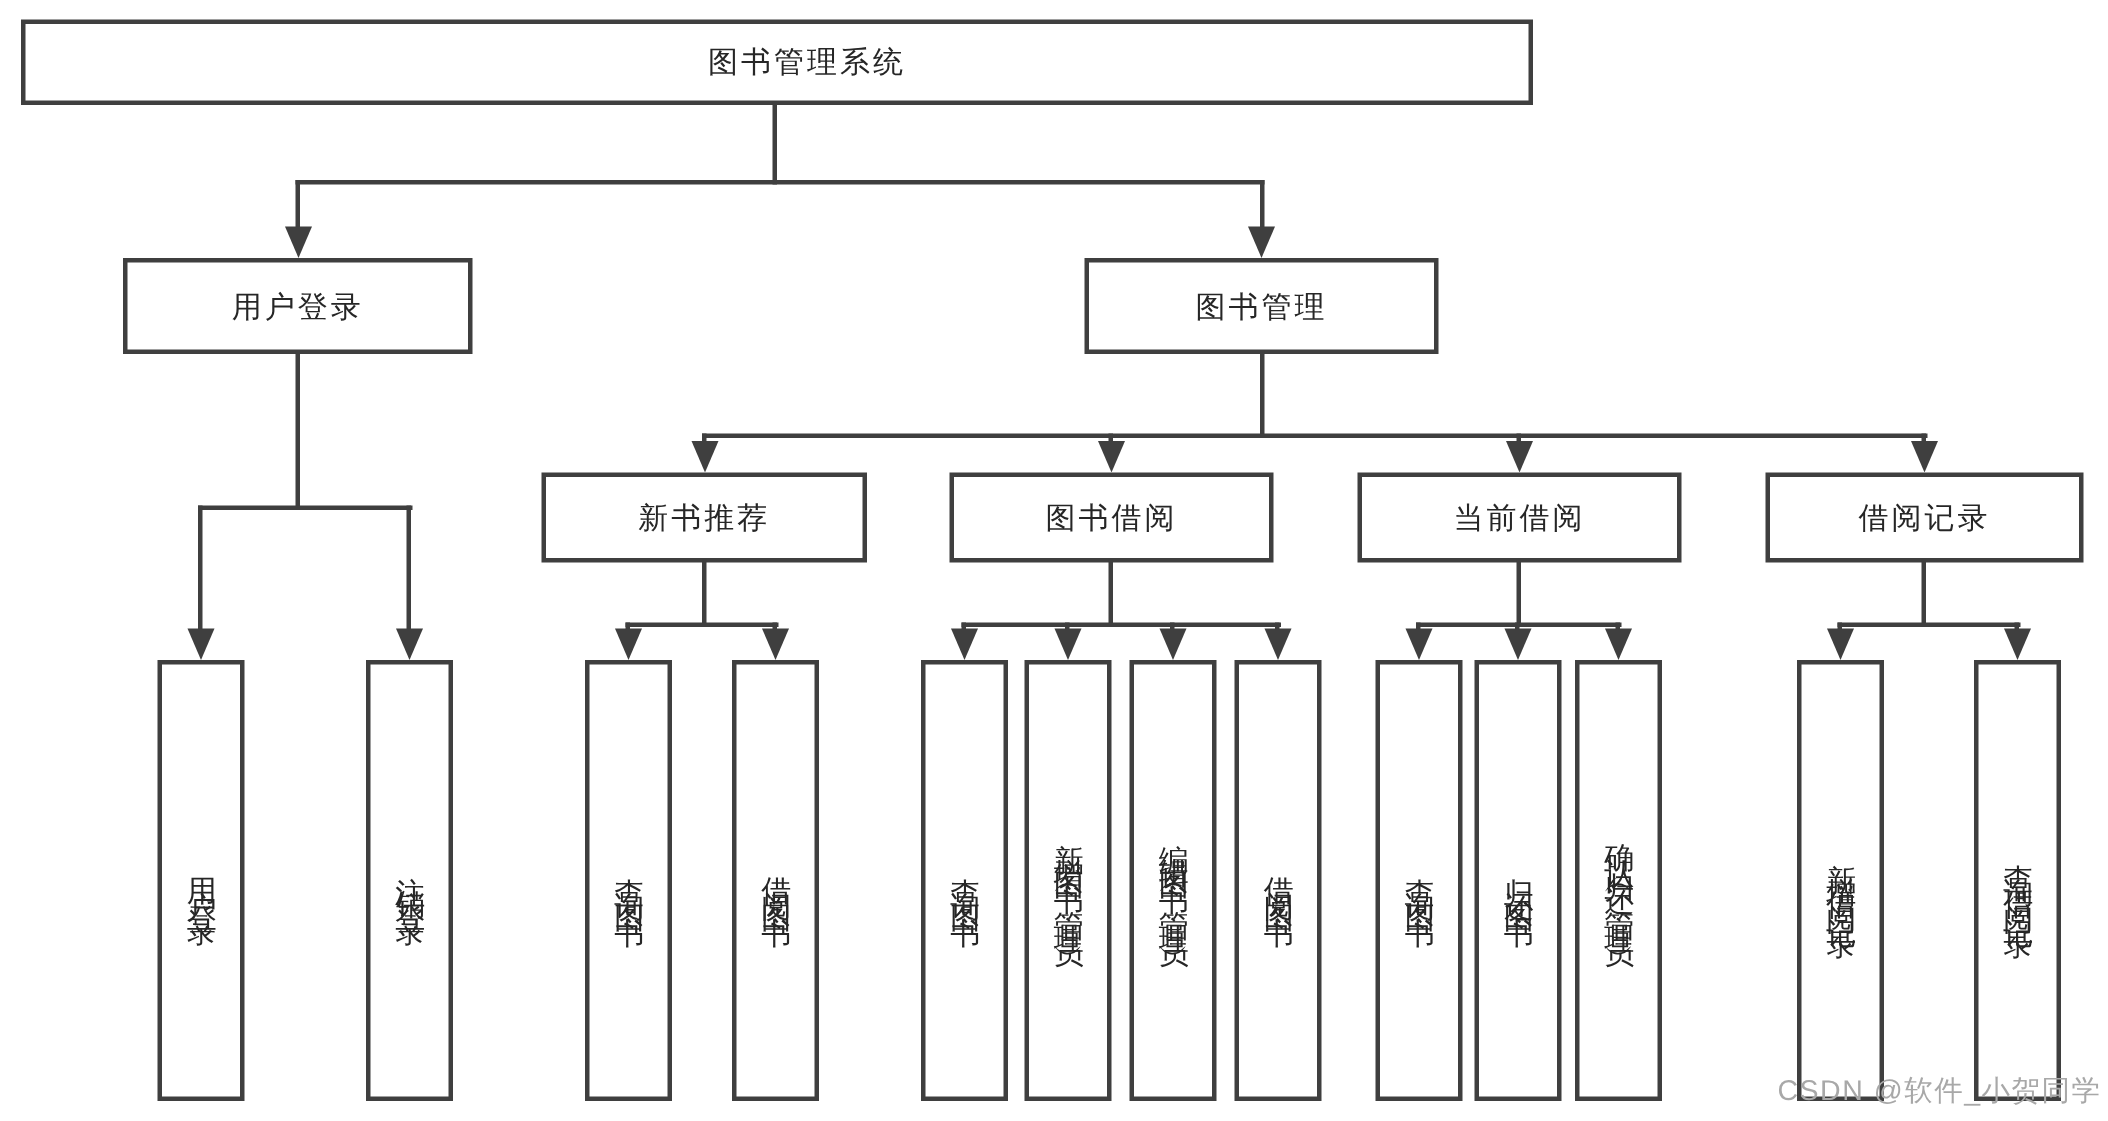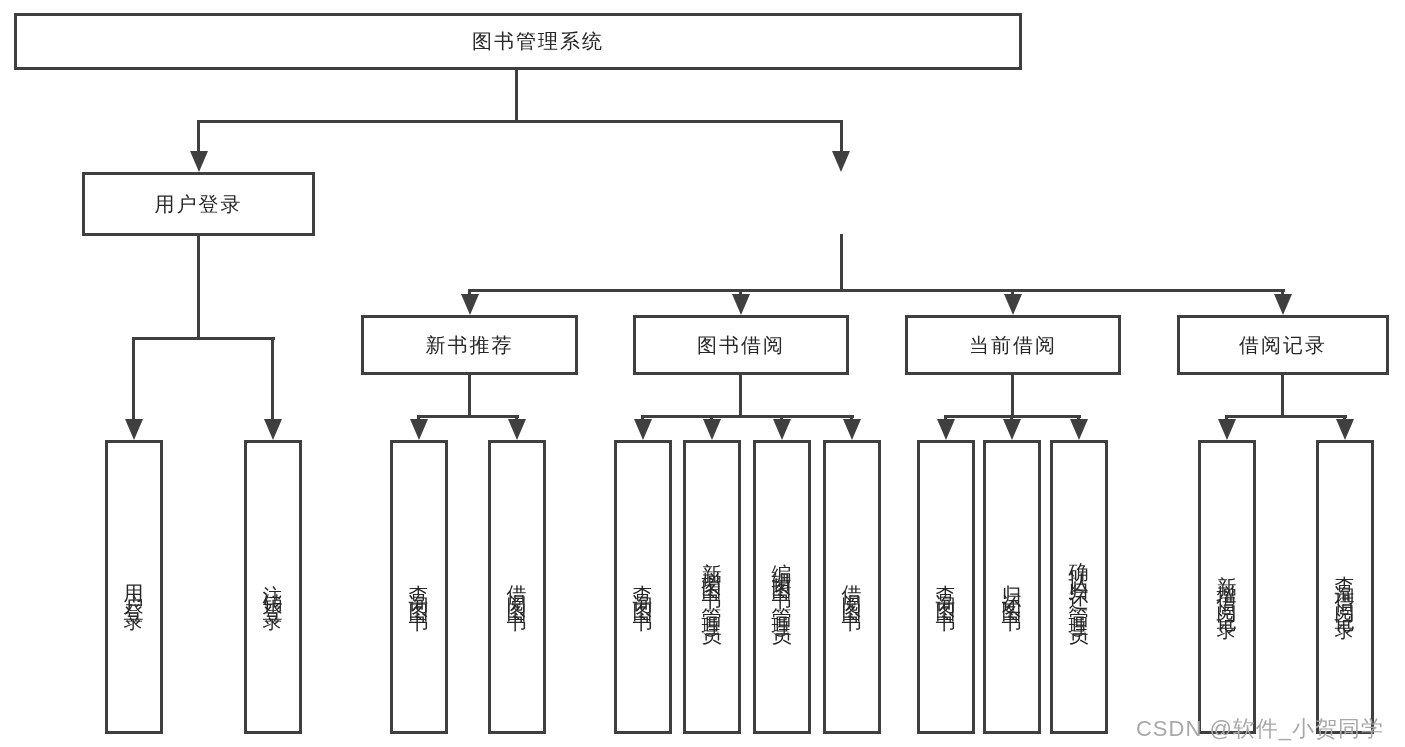--- a/index.html
+++ b/index.html
@@ -27,21 +27,21 @@
     white-space:nowrap;
   }
   .vline{position:absolute;width:3px;background:var(--line);}
   .hline{position:absolute;height:3px;background:var(--line);}
   .arrow{
     position:absolute;width:0;height:0;
     border-left:9px solid transparent;border-right:9px solid transparent;
     border-top:21px solid var(--line);
   }
   .watermark{
-    position:absolute;right:21px;top:714px;font-size:22px;letter-spacing:1px;
+    position:absolute;right:4px;top:714px;font-size:19px;letter-spacing:1px;
     color:var(--wm);white-space:nowrap;
   }
 </style>
 </head>
 <body>
 
 <div id="stage">
 
   <div class="node" style="left:14px;top:13px;width:1008px;height:57px;padding-left:40px;">
     <span class="hlabel">图书管理系统</span>
@@ -49,20 +49,23 @@
 
   <div class="vline" style="left:515px;top:68px;height:55px;"></div>
   <div class="hline" style="left:197px;top:120px;width:646px;"></div>
   <div class="vline" style="left:197px;top:120px;height:34px;"></div>
   <div class="arrow" style="left:190px;top:151px;"></div>
   <div class="vline" style="left:840px;top:120px;height:34px;"></div>
   <div class="arrow" style="left:832px;top:151px;"></div>
 
   <div class="node" style="left:82px;top:172px;width:233px;height:64px;">
     <span class="hlabel">用户登录</span>
+  </div>
+  <div class="node" style="left:723px;top:172px;width:236px;height:64px;">
+    <span class="hlabel">图书管理</span>
   </div>
 
   <div class="vline" style="left:197px;top:234px;height:105px;"></div>
   <div class="hline" style="left:132px;top:337px;width:143px;"></div>
   <div class="vline" style="left:132px;top:337px;height:84px;"></div>
   <div class="arrow" style="left:125px;top:419px;"></div>
   <div class="vline" style="left:271px;top:337px;height:84px;"></div>
   <div class="arrow" style="left:264px;top:419px;"></div>
 
   <div class="vline" style="left:840px;top:234px;height:57px;"></div>

